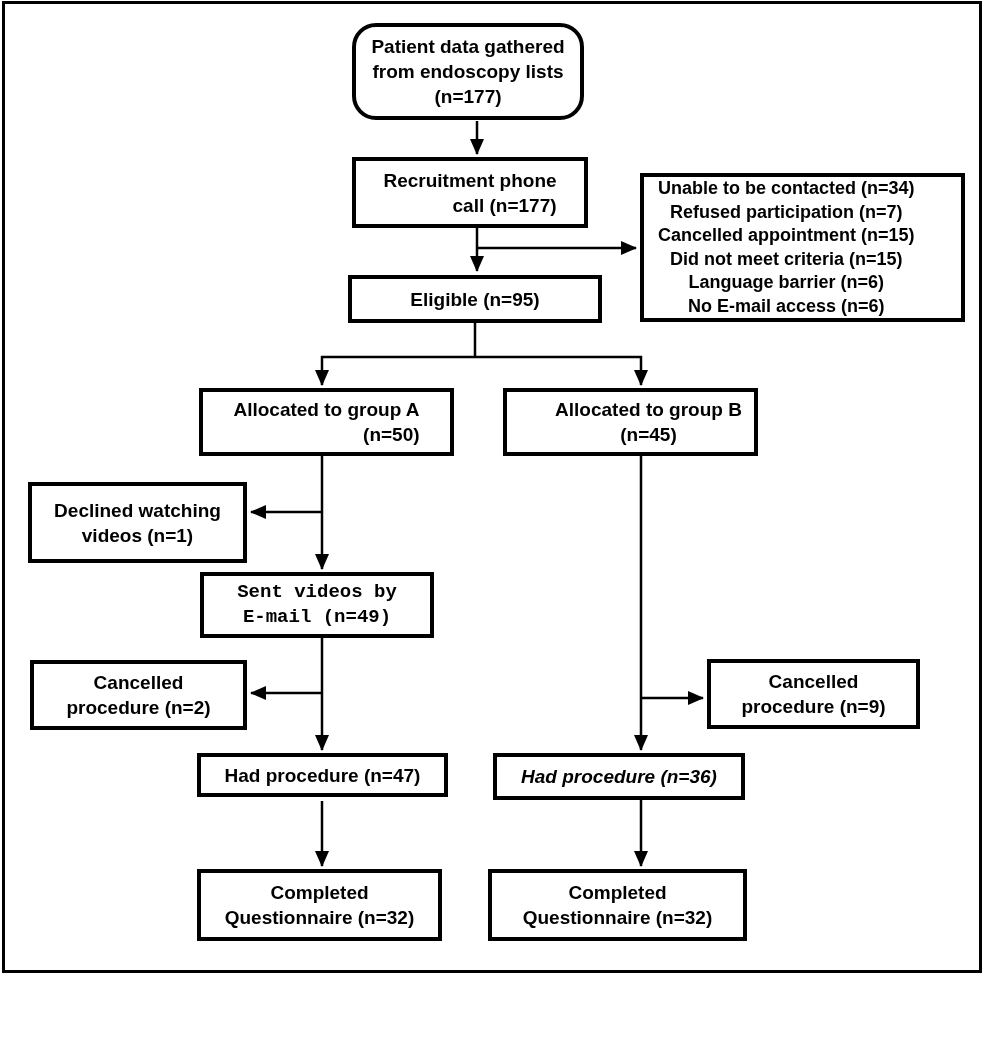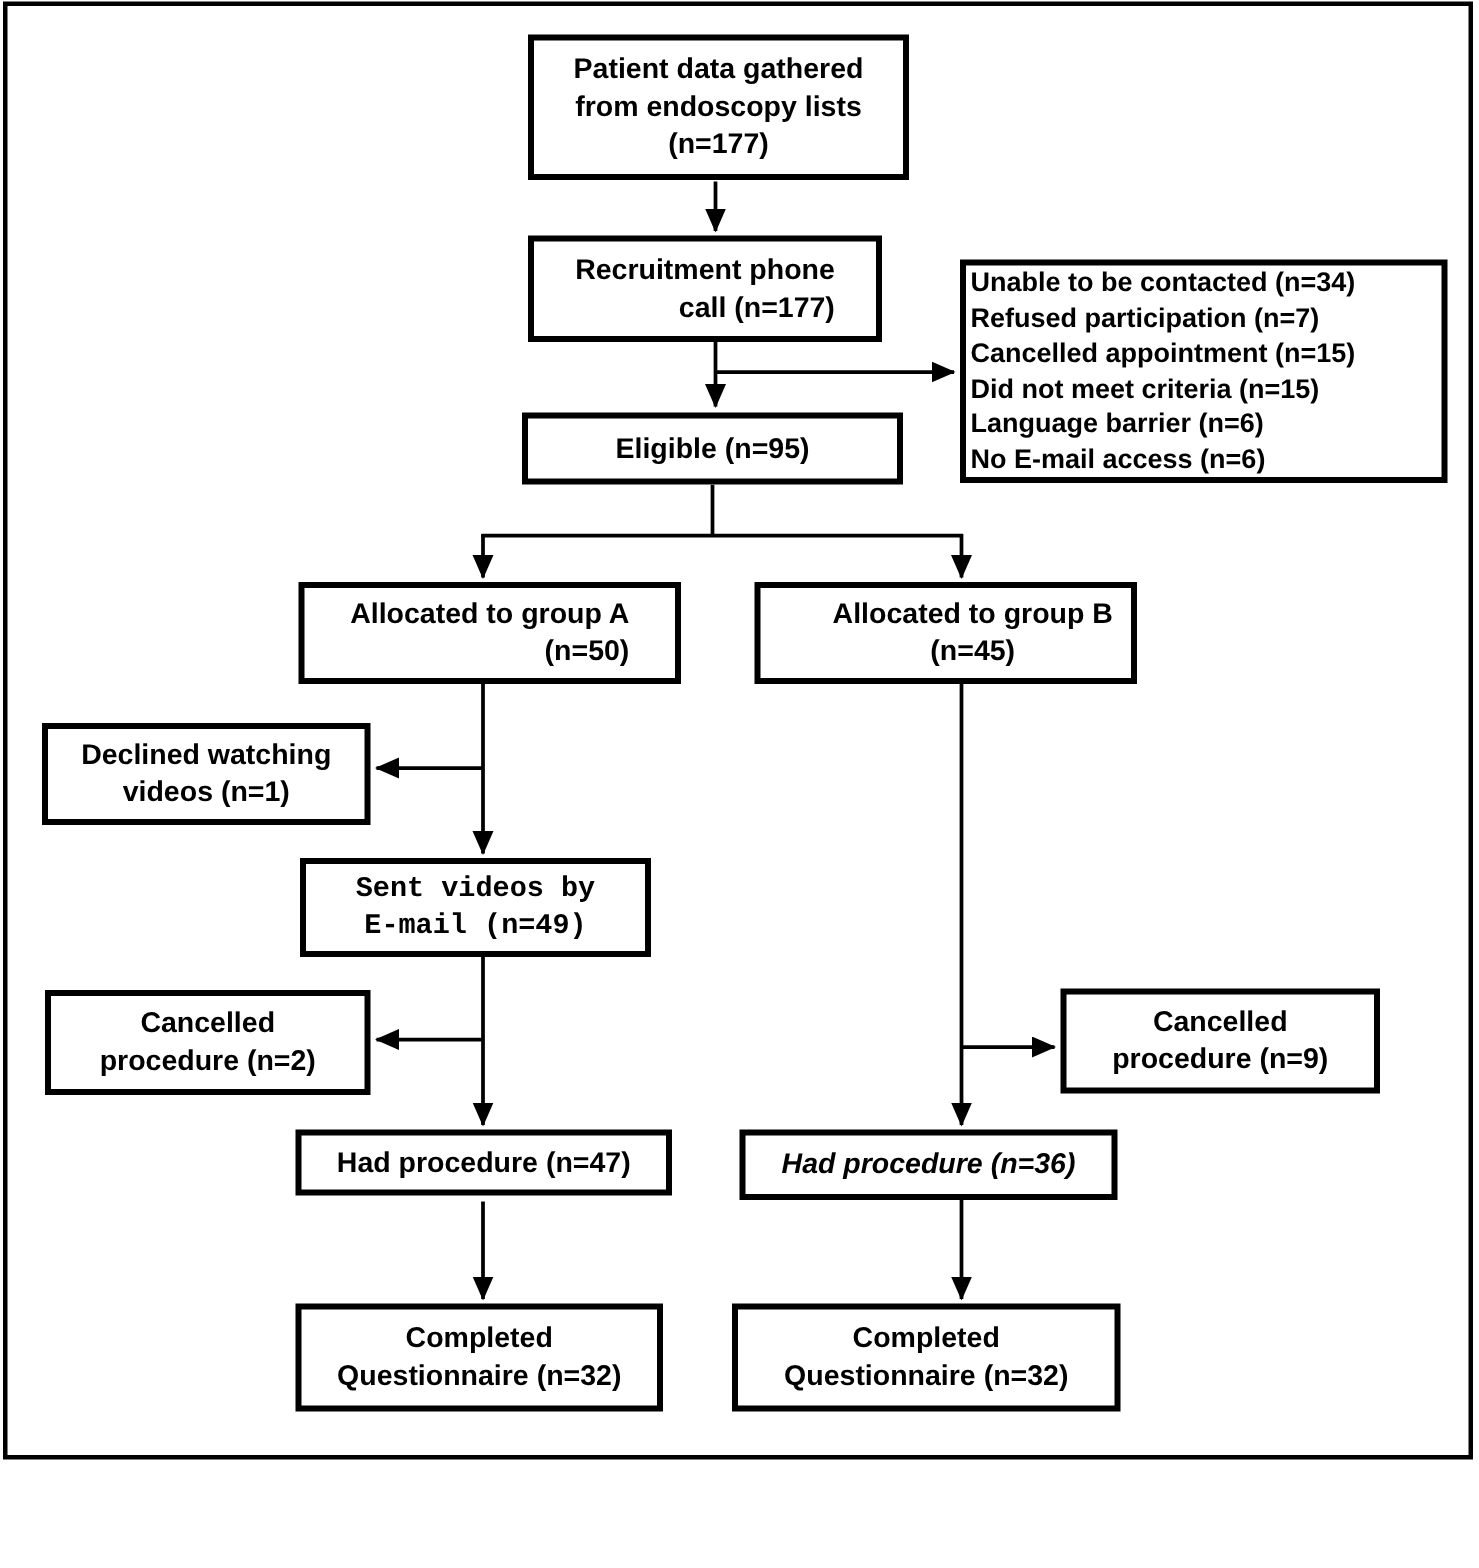--- a/index.html
+++ b/index.html
@@ -39,22 +39,22 @@
     justify-content: center;
     text-align: center;
     font-weight: bold;
     font-size: 19px;
     line-height: 25px;
     white-space: pre-line;
     z-index: 2;
   }
   .node.left-align {
     justify-content: flex-start;
-    text-align: left;
-    padding-left: 3px;
+    text-align: center;
+    padding-left: 14px;
     font-size: 18px;
     line-height: 23.5px;
   }
   svg.wires {
     position: absolute;
     left: 0;
     top: 0;
     width: 986px;
     height: 1045px;
     z-index: 1;
@@ -87,21 +87,21 @@
     <line x1="322" y1="456" x2="322" y2="569" marker-end="url(#ah)"></line>
     <line x1="322" y1="512" x2="251" y2="512" marker-end="url(#ah)"></line>
     <line x1="322" y1="638" x2="322" y2="750" marker-end="url(#ah)"></line>
     <line x1="322" y1="693" x2="251" y2="693" marker-end="url(#ah)"></line>
     <line x1="322" y1="801" x2="322" y2="866" marker-end="url(#ah)"></line>
     <line x1="641" y1="456" x2="641" y2="750" marker-end="url(#ah)"></line>
     <line x1="641" y1="698" x2="703" y2="698" marker-end="url(#ah)"></line>
     <line x1="641" y1="800" x2="641" y2="866" marker-end="url(#ah)"></line>
   </svg>
 
-  <div class="node" style="left:352px; top:23px; width:254px; height:97px;">Patient data gathered
+  <div class="node" style="left:352px; top:23px; width:232px; height:97px;border-radius:24px;">Patient data gathered
 from endoscopy lists
 (n=177)</div>
 
   <div class="node" style="left:352px; top:157px; width:236px; height:71px;text-align:right;">Recruitment phone
 call (n=177)</div>
 
   <div class="node left-align" style="left:640px; top:173px; width:325px; height:149px;">Unable to be contacted (n=34)
 Refused participation (n=7)
 Cancelled appointment (n=15)
 Did not meet criteria (n=15)
@@ -109,21 +109,21 @@
 No E-mail access (n=6)</div>
 
   <div class="node" style="left:348px; top:275px; width:254px; height:48px;">Eligible (n=95)</div>
 
   <div class="node" style="left:199px; top:388px; width:255px; height:68px;text-align:right;">Allocated to group A
 (n=50)</div>
 
   <div class="node" style="left:503px; top:388px; width:255px; height:68px;padding-left:36px;">Allocated to group B
 (n=45)</div>
 
-  <div class="node" style="left:28px; top:482px; width:219px; height:68px;">Declined watching
+  <div class="node" style="left:28px; top:482px; width:219px; height:81px;">Declined watching
 videos (n=1)</div>
 
   <div class="node" style="left:200px; top:572px; width:234px; height:66px;font-family:Liberation Mono, monospace;">Sent videos by
 E-mail (n=49)</div>
 
   <div class="node" style="left:30px; top:660px; width:217px; height:70px;">Cancelled
 procedure (n=2)</div>
 
   <div class="node" style="left:197px; top:753px; width:251px; height:44px;">Had procedure (n=47)</div>
 

